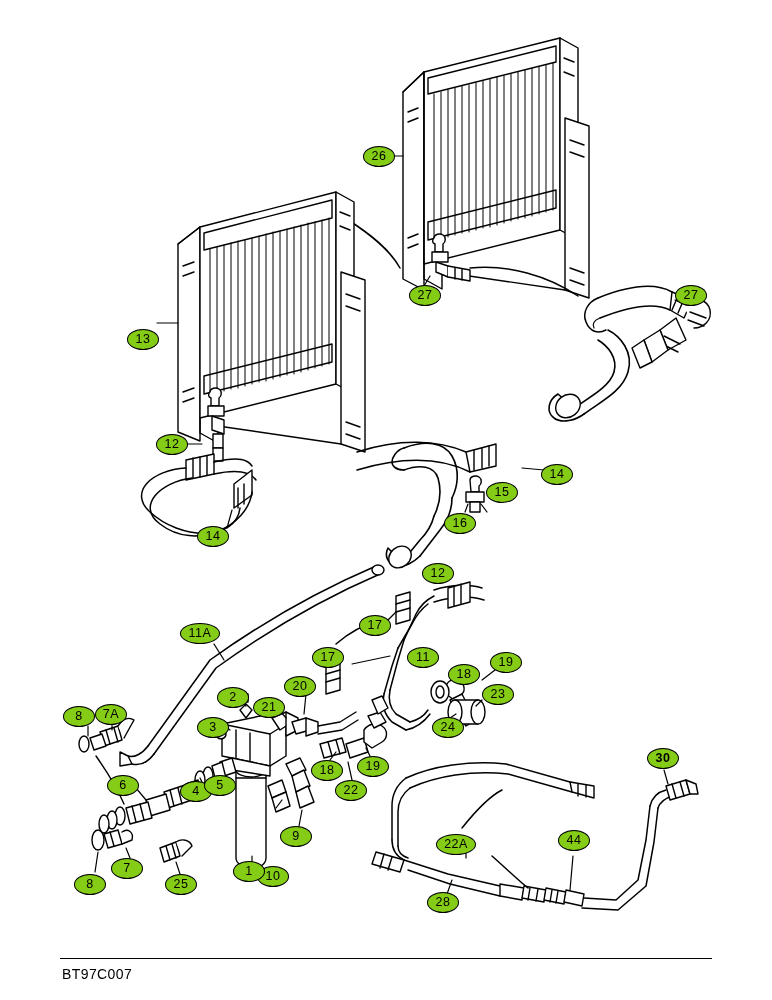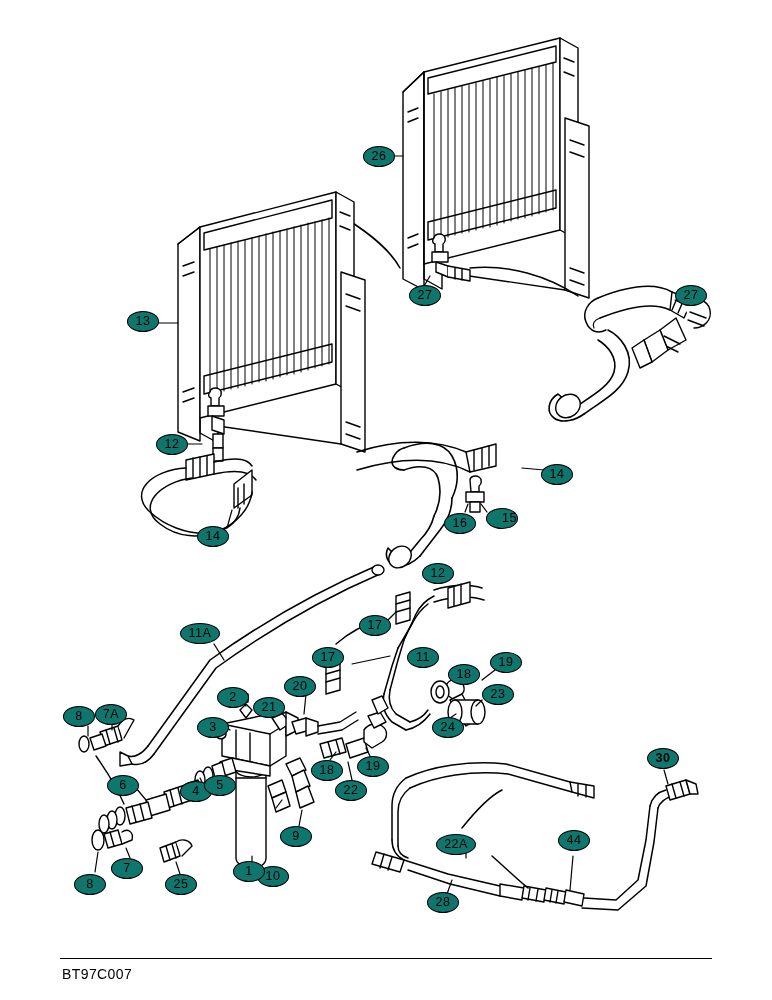--- a/index.html
+++ b/index.html
@@ -24,21 +24,21 @@
     position: absolute;
     left: 0;
     top: 0;
     width: 772px;
     height: 1000px;
   }
   .callout {
     position: absolute;
     border: 1.6px solid #000;
     border-radius: 50%;
-    background: #0f766e;
+    background: #84cc16;
     color: #000;
     font-size: 12.5px;
     font-family: "Liberation Sans", sans-serif;
     text-align: center;
     line-height: 19px;
     height: 19px;
     width: 30px;
     margin-left: -15px;
     margin-top: -10px;
     letter-spacing: 0.5px;
@@ -391,25 +391,25 @@
         <path d="M686,780 L696,784 L698,794 L690,794 Z" fill="#ffffff"></path>
       </g>
       <path d="M664,770 L668,784" stroke-width="1.2"></path>
     </g>
   </svg>
 
   <div id="callout-layer">
       <div class="callout" style="left: 378px; top: 156px;">26</div>
       <div class="callout" style="left: 424px; top: 295px;">27</div>
       <div class="callout" style="left: 690px; top: 295px;">27</div>
-      <div class="callout" style="left: 142px; top: 321px;">13</div>
+      <div class="callout" style="left: 142px; top: 339px;">13</div>
       <div class="callout" style="left: 171px; top: 444px;">12</div>
       <div class="callout" style="left: 212px; top: 536px;">14</div>
       <div class="callout" style="left: 556px; top: 474px;">14</div>
-      <div class="callout" style="left: 501px; top: 518px; text-align: right;">15</div>
+      <div class="callout" style="left: 501px; top: 492px;">15</div>
       <div class="callout" style="left: 459px; top: 523px;">16</div>
       <div class="callout" style="left: 437px; top: 573px;">12</div>
       <div class="callout wide" style="left: 199px; top: 633px;">11A</div>
       <div class="callout" style="left: 374px; top: 625px;">17</div>
       <div class="callout" style="left: 327px; top: 657px;">17</div>
       <div class="callout" style="left: 422px; top: 657px;">11</div>
       <div class="callout" style="left: 463px; top: 674px;">18</div>
       <div class="callout" style="left: 505px; top: 662px;">19</div>
       <div class="callout" style="left: 497px; top: 694px;">23</div>
       <div class="callout" style="left: 447px; top: 727px;">24</div>

